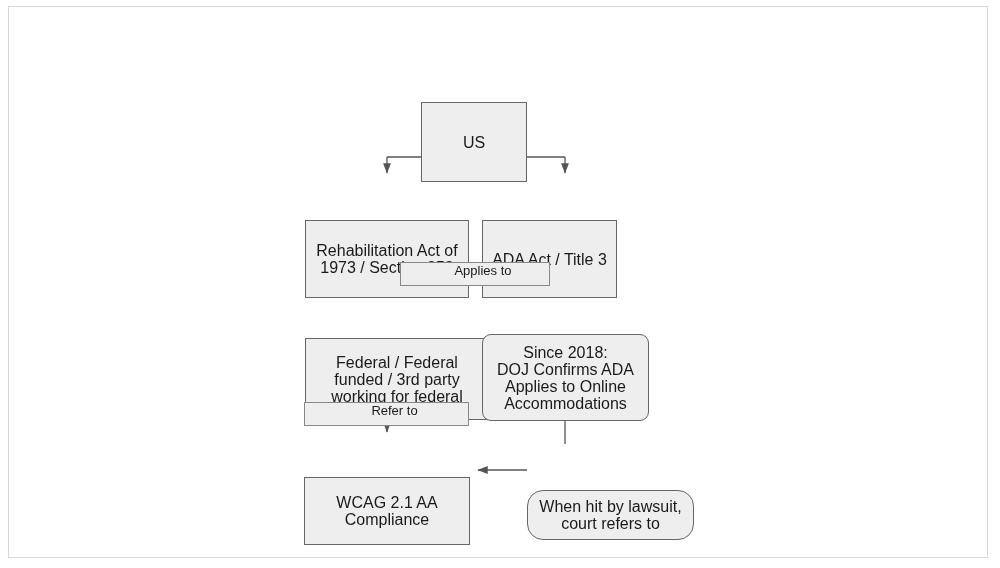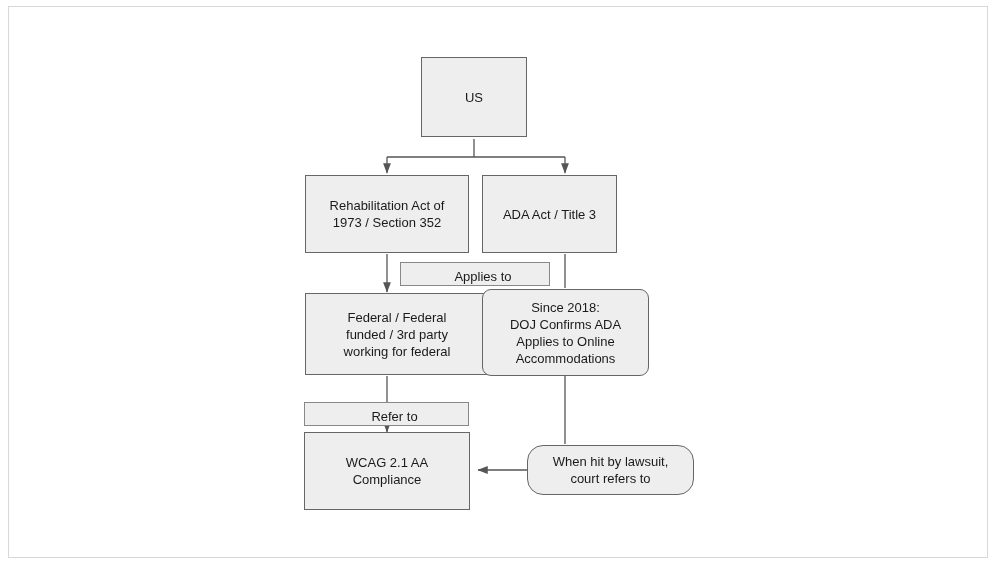--- a/index.html
+++ b/index.html
@@ -32,32 +32,33 @@
   .node {
     position: absolute;
     box-sizing: border-box;
     background: #eeeeee;
     border: 1px solid #666666;
     display: flex;
     align-items: center;
     justify-content: center;
     text-align: center;
     color: #1a1a1a;
-    font-size: 13px;
+    font-size: 16px;
     line-height: 17px;
     padding: 2px 4px;
     white-space: pre-line;
+    margin-top: 45px;
   }
   .label-box {
     position: absolute;
     box-sizing: border-box;
     background: #eeeeee;
     border: 1px solid #888888;
     display: flex;
-    align-items: flex-end;
+    align-items: flex-start;
     justify-content: center;
     text-align: center;
     color: #1a1a1a;
     font-size: 13px;
     line-height: 16px;
     padding-left: 16px;
   }
   svg.edges {
     position: absolute;
     left: 0;
@@ -129,21 +130,21 @@
     <span>Since 2018:
 DOJ Confirms ADA
 Applies to Online
 Accommodations</span>
   </div>
 
   <div class="label-box" style="left:304px; top:390px; width:165px; height:24px;margin-top:12px;">
     <span>Refer to</span>
   </div>
 
-  <div class="node" style="left:304px; top:432px; width:166px; height:78px;">
+  <div class="node" style="left:304px; top:432px; width:166px; height:68px;">
     <span>WCAG 2.1 AA
 Compliance</span>
   </div>
 
   <div class="node" style="left:527px; top:445px; width:167px; height:50px;border-radius:16px;">
     <span>When hit by lawsuit,
 court refers to</span>
   </div>
 
 </div>

